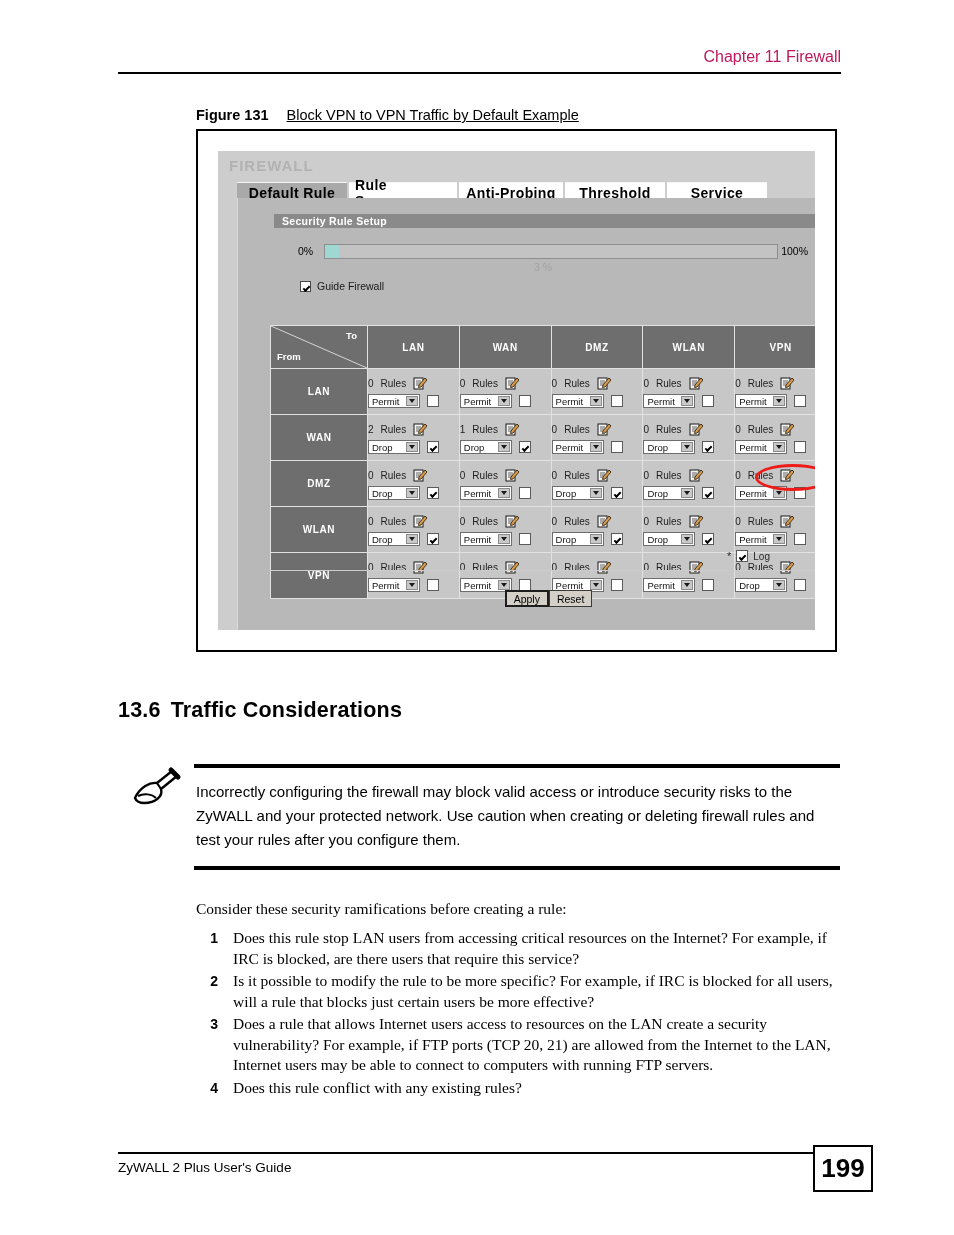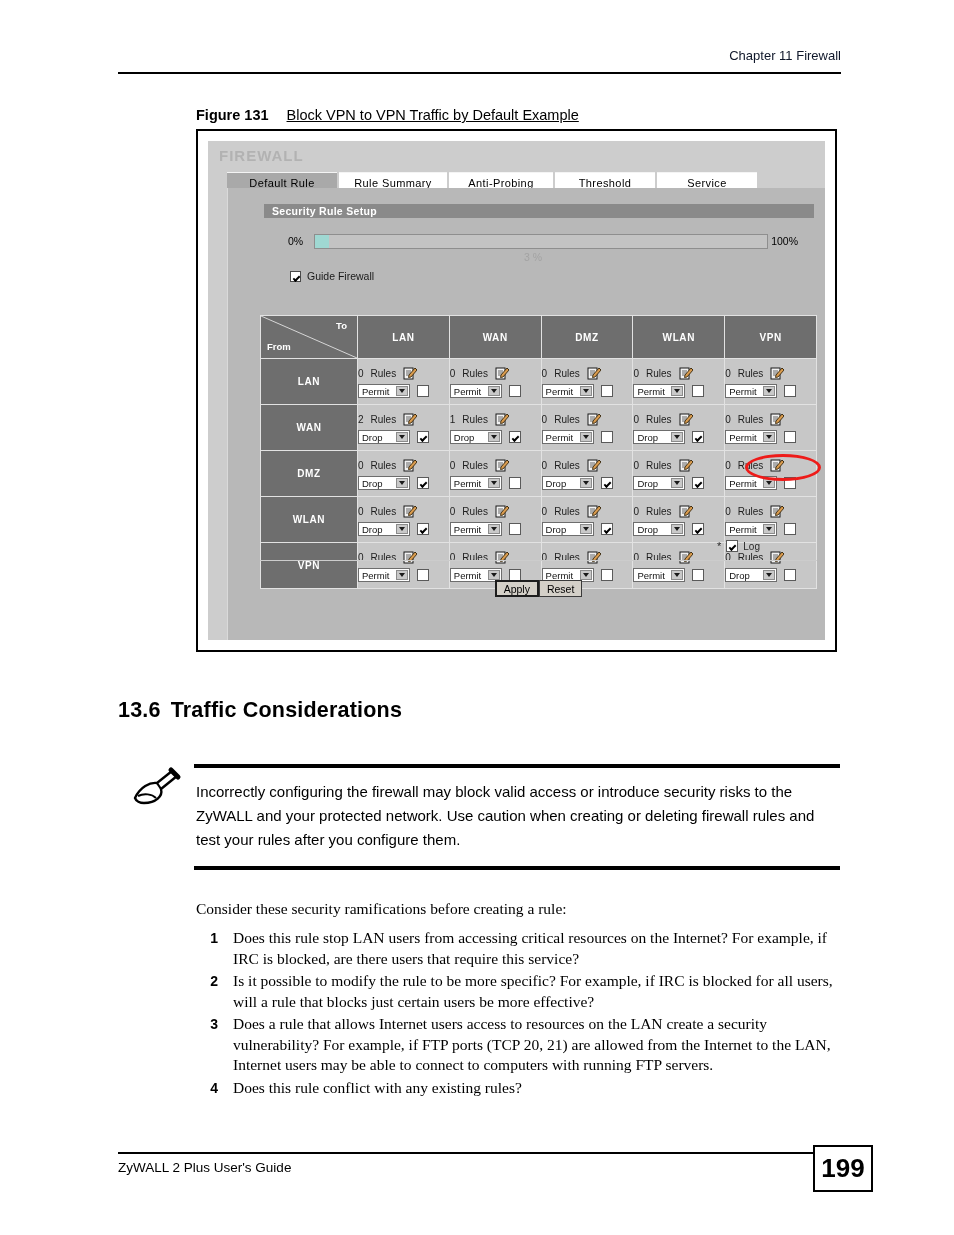--- a/index.html
+++ b/index.html
@@ -11,22 +11,22 @@
     color: #000;
     position: relative;
     overflow: hidden;
   }
 
   
   .page-header {
     position: absolute; left: 118px; top: 48px; width: 723px;
     text-align: right;
     font-family: "Liberation Sans", sans-serif;
-    font-size: 13px;
-    color: #0f172a;
+    font-size: 16px;
+    color: #be185d;
   }
   .header-rule {
     position: absolute; left: 118px; top: 72px; width: 723px;
     height: 2px; background: #000;
   }
 
   
   .fig-caption {
     position: absolute; left: 196px; top: 107px;
     font-family: "Liberation Sans", sans-serif;
@@ -35,21 +35,21 @@
   }
   .fig-caption b { font-weight: bold; }
   .fig-caption .cap-text { margin-left: 18px; text-decoration: underline; }
 
   
   .fig-frame {
     position: absolute; left: 196px; top: 129px;
     width: 641px; height: 523px;
     border: 2px solid #000;
     background: #ffffff;
-    padding: 10px;
+    padding: 20px;
   }
   .fw-app {
     width: 100%; height: 100%;
     background: #cdcdcd;
     position: relative;
     font-family: "Liberation Sans", sans-serif;
     overflow: hidden;
   }
 
   .fw-title {
@@ -62,22 +62,22 @@
   
   .tab-bar {
     position: absolute; left: 19px; top: 31px;
     width: 600px; height: 16px;
     display: flex; gap: 2px;
   }
   .tab {
     height: 20px;
     background: #ffffff;
     color: #000;
-    font-size: 11px;
-    font-weight: normal;
+    font-size: 14px;
+    font-weight: bold;
     letter-spacing: .4px;
     display: flex; align-items: center; justify-content: center;
     padding: 0 6px;
     border-top: 1px solid #f4f4f4;
   }
   .tab.active { background: #a9a9a9; color:#000; }
   .tab.t1 { width: 110px; }
   .tab.t2 { width: 108px; }
   .tab.t3 { width: 104px; }
   .tab.t4 { width: 100px; }

